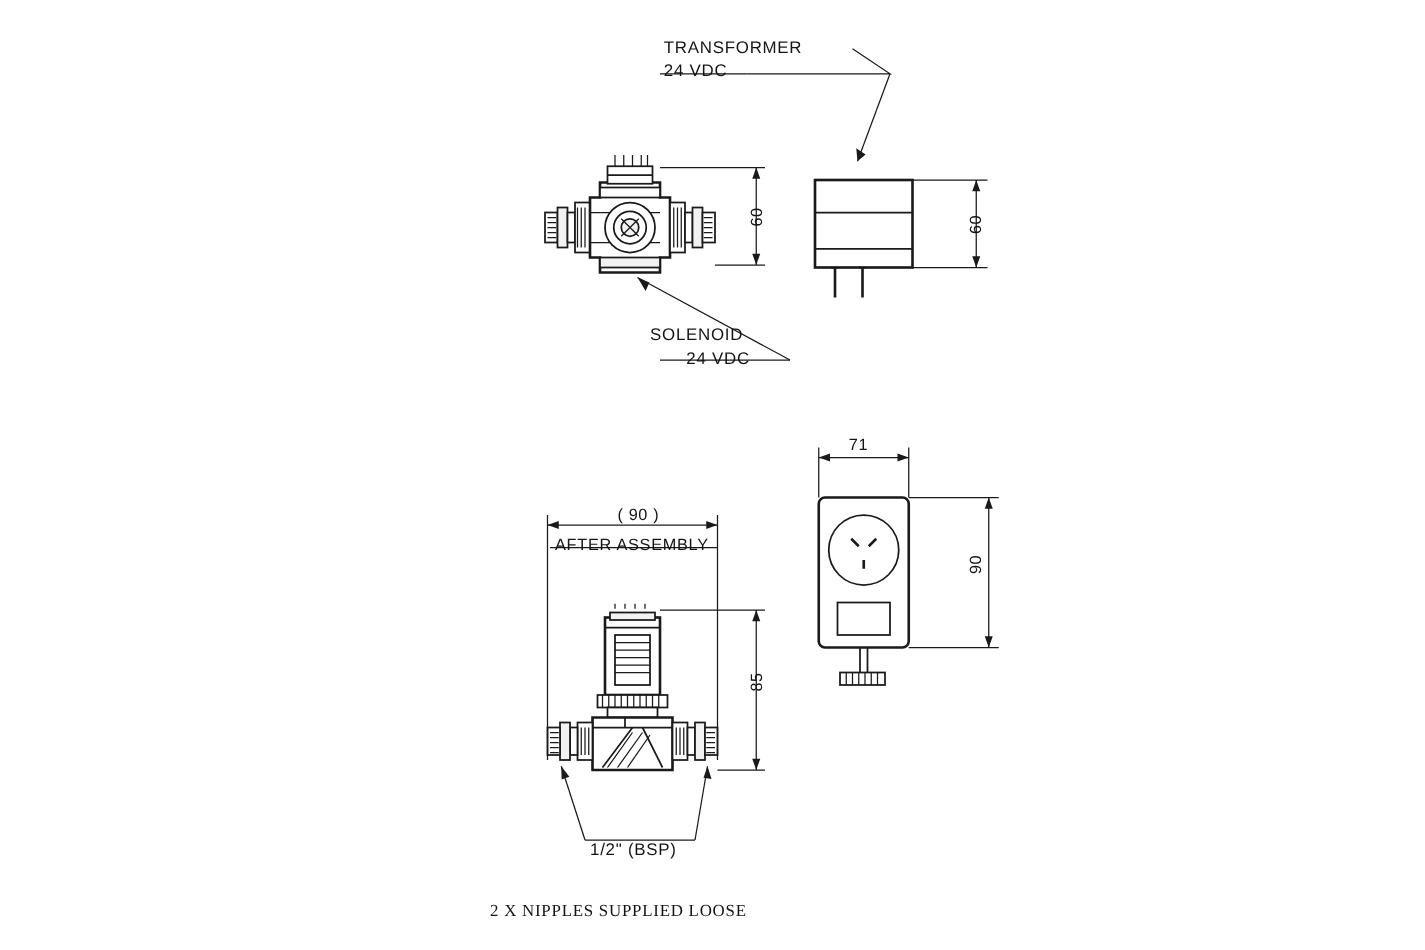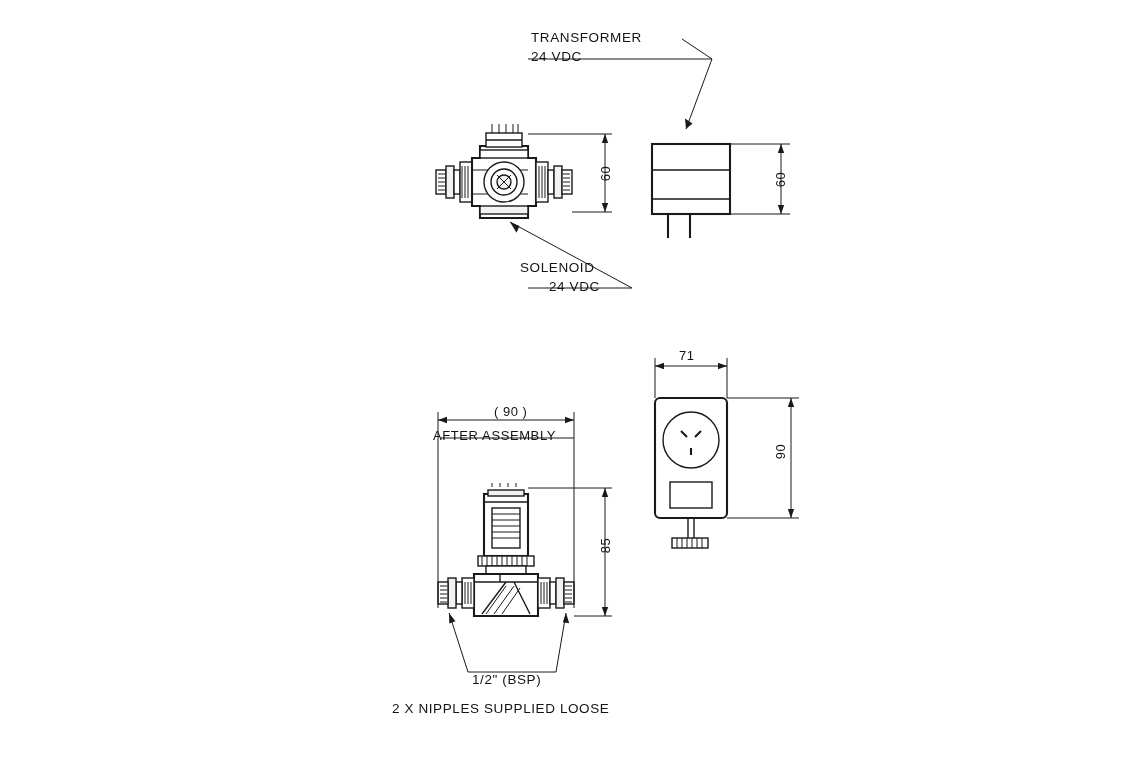--- a/index.html
+++ b/index.html
@@ -194,25 +194,25 @@
       <path class="fillblk" d="M791 518 l-3.2 -9 h6.4 z"></path>
     </g>
   </svg>
 
   <div class="lbl" style="left:531px; top:29px;">TRANSFORMER</div>
   <div class="lbl" style="left:531px; top:48px;">24 VDC</div>
 
   <div class="lbl" style="left:520px; top:259px;">SOLENOID</div>
   <div class="lbl" style="left:549px; top:278px;">24 VDC</div>
 
-  <div class="lbl" style="left:433px; top:427px; font-size:13px;">AFTER ASSEMBLY</div>
+  <div class="lbl" style="left:444px; top:427px; font-size:13px;">AFTER ASSEMBLY</div>
   <div class="dim" style="left:494px; top:404px;">( 90 )</div>
 
   <div class="lbl" style="left:472px; top:671px;">1/2" (BSP)</div>
-  <div class="lbl" style="left:392px; top:700px;">2 X NIPPLES SUPPLIED LOOSE</div>
+  <div class="lbl" style="left:392px; top:720px;font-family:Liberation Serif, serif;">2 X NIPPLES SUPPLIED LOOSE</div>
 
   <div class="dim vert" style="left:591px; top:166px; width:28px; text-align:center;">60</div>
   <div class="dim vert" style="left:766px; top:172px; width:28px; text-align:center;">60</div>
   <div class="dim vert" style="left:591px; top:538px; width:28px; text-align:center;">85</div>
   <div class="dim vert" style="left:766px; top:444px; width:28px; text-align:center;">90</div>
   <div class="dim" style="left:679px; top:348px;">71</div>
 
 </div>
 
 </body></html>

